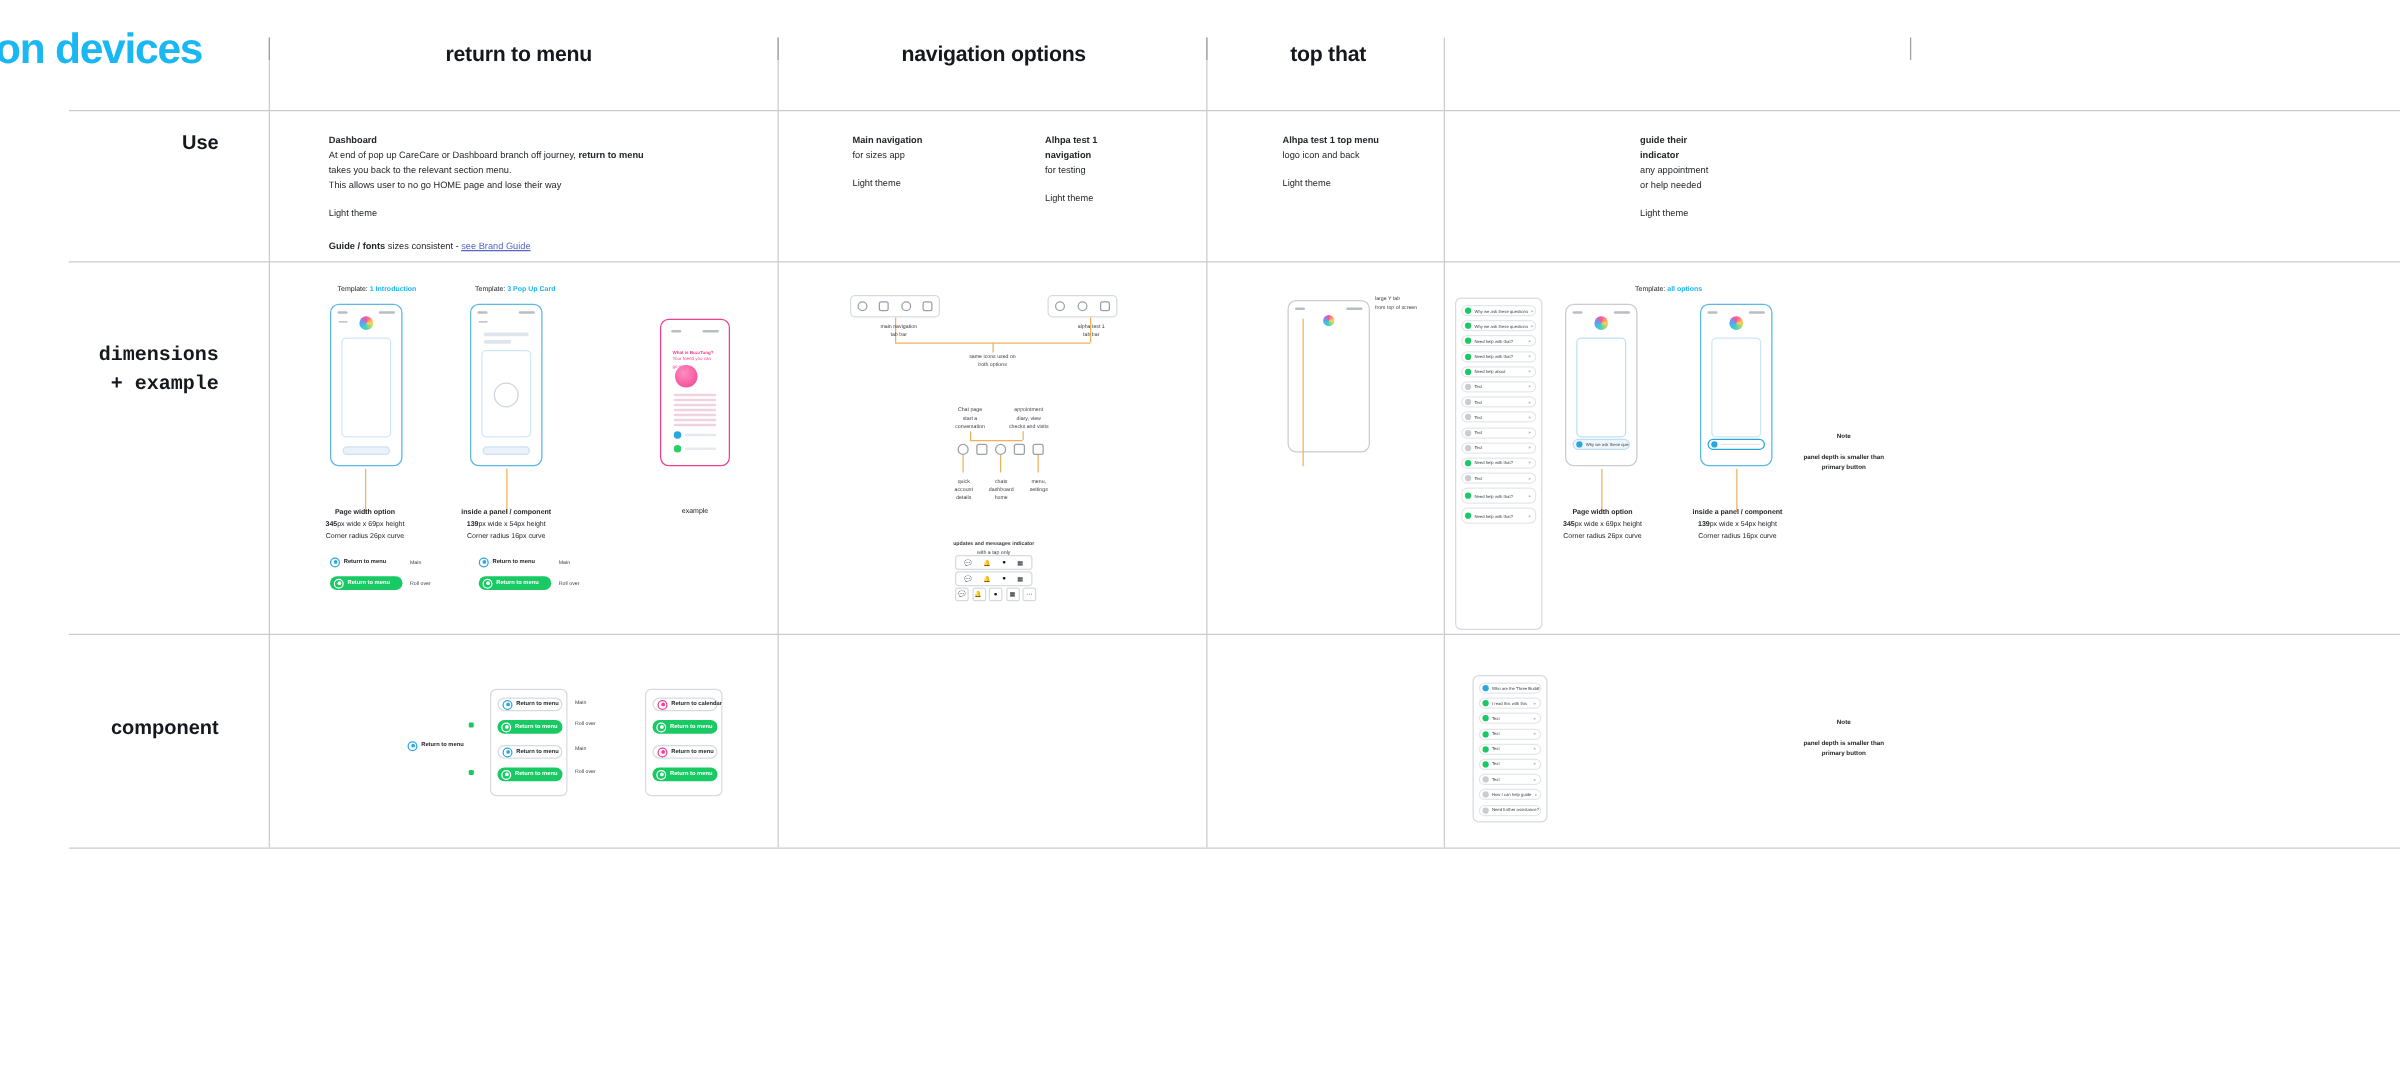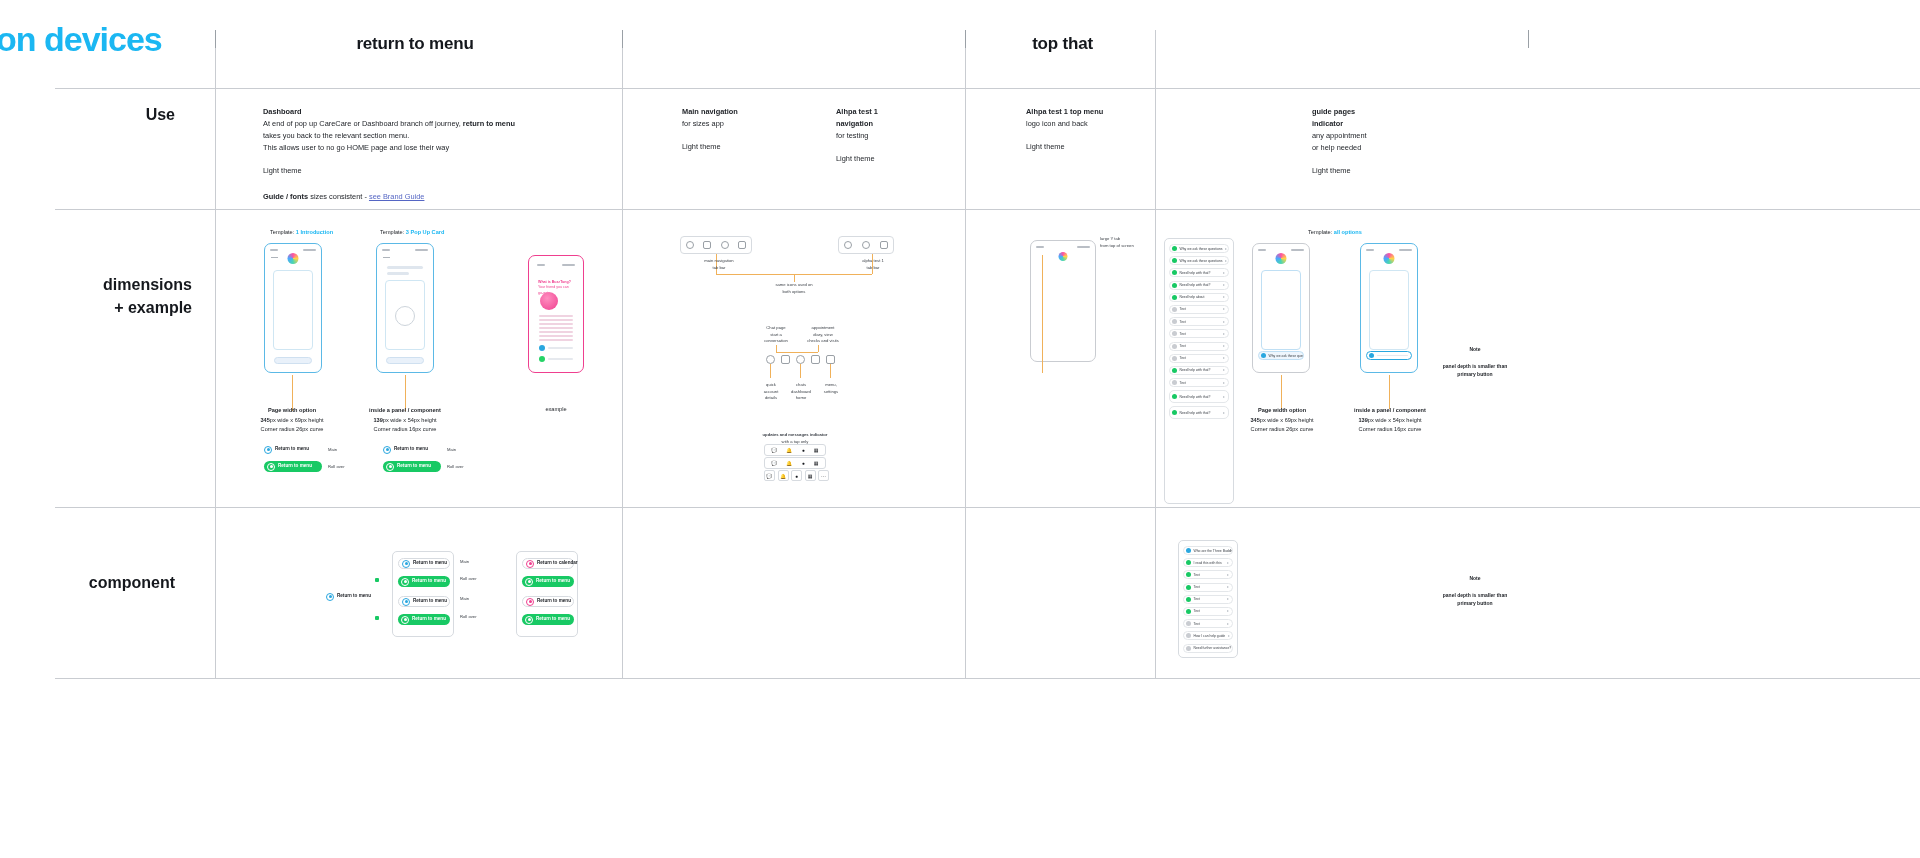--- a/index.html
+++ b/index.html
@@ -193,24 +193,25 @@
   <div class="vtick" style="left:215px; top:30px;  height:18px;"></div>
   <div class="vtick" style="left:622px; top:30px;  height:18px;"></div>
   <div class="vtick" style="left:965px; top:30px;  height:18px;"></div>
 
   <div class="hline" style="left:55px; top:88px;  width:1865px;"></div>
   <div class="hline" style="left:55px; top:209px; width:1865px;"></div>
   <div class="hline" style="left:55px; top:507px; width:1865px;"></div>
   <div class="hline" style="left:55px; top:678px; width:1865px;"></div>
 
   <div class="col-head" style="left:245px; top:33px; width:340px;">return to menu</div>
+  <div class="col-head" style="left:640px; top:33px; width:310px;">navigation options</div>
   <div class="col-head" style="left:985px; top:33px; width:155px;">top that</div>
 
   <div class="row-head" style="left:20px; top:105px; width:155px;">Use</div>
-  <div class="row-head" style="left:37px; top:273px; width:155px; white-space:pre-line; line-height:1.45;">dimensions
+  <div class="row-head" style="left:20px; top:273px; width:155px; white-space:pre-line; line-height:1.45;font-family:Liberation Mono, monospace;">dimensions
 + example</div>
   <div class="row-head" style="left:20px; top:573px; width:155px;">component</div>
 
   <div class="txt" style="left:263px; top:106px; width:300px;">
     <div style="font-weight:700;">Dashboard</div>
     <div>
       <span>At end of pop up CareCare or Dashboard branch off journey, </span><b>return to menu</b>
     </div>
     <div>takes you back to the relevant section menu.</div>
     <div>This allows user to no go HOME page and lose their way</div>
@@ -238,21 +239,21 @@
   </div>
 
   <div class="txt" style="left:1026px; top:106px; width:140px;">
     <div style="font-weight:700;">Alhpa test 1  top menu</div>
     <div>logo icon and back</div>
     <div style="height:11px;"></div>
     <div>Light theme</div>
   </div>
 
   <div class="txt" style="left:1312px; top:106px; width:140px;">
-    <div style="font-weight:700;">guide pages</div>
+    <div style="font-weight:700;">guide their</div>
     <div style="font-weight:700;">indicator</div>
     <div>any appointment</div>
     <div>or help needed</div>
     <div style="height:11px;"></div>
     <div>Light theme</div>
   </div>
 
   <div class="tmpl" style="left:270px; top:229px;">
     <span>Template: </span><span class="hl">1 Introduction</span>
   </div>

